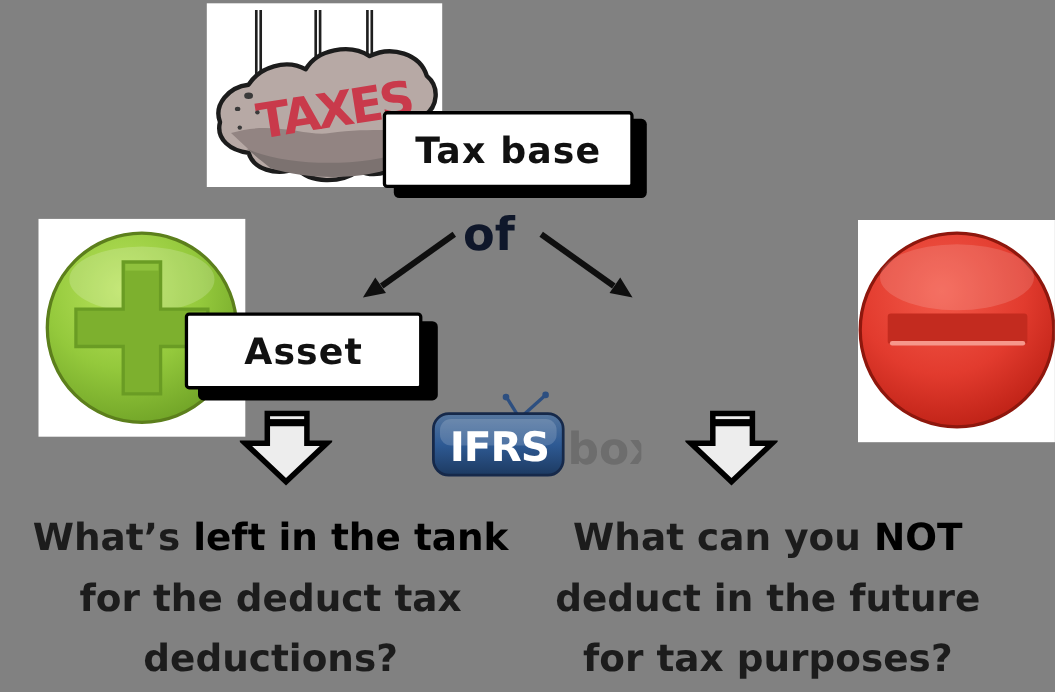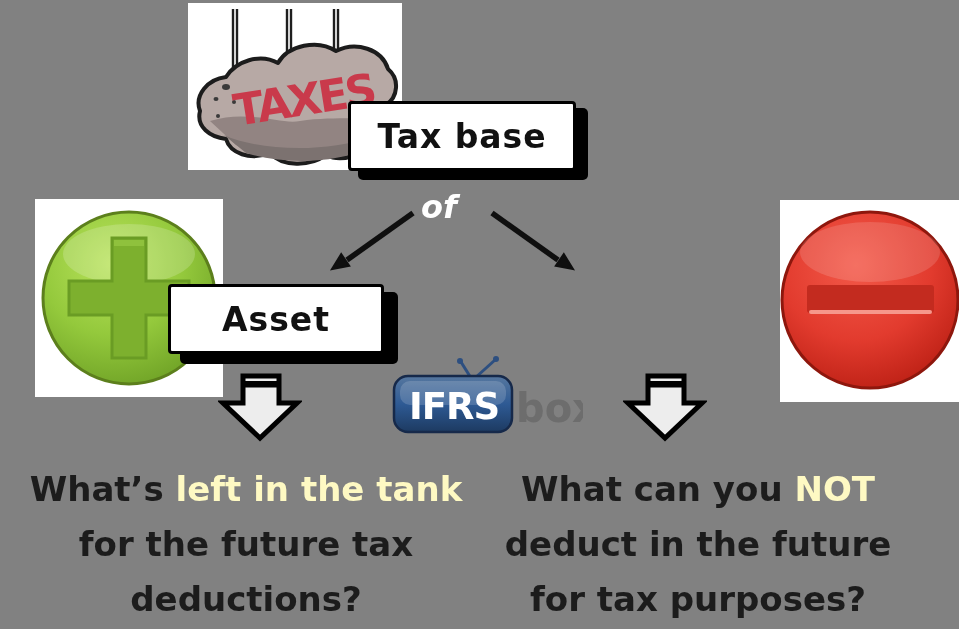--- a/index.html
+++ b/index.html
@@ -13,27 +13,27 @@
   
   .label-box{
     background:#ffffff;border:3px solid #000;border-radius:4px;
     display:flex;align-items:center;justify-content:center;
     font-size:33px;font-weight:600;color:#111;letter-spacing:1px;
     z-index:3;
   }
   .shadow-right{box-shadow:11px 8px 0 1px #000;margin-left:15px;}
   .shadow-left{box-shadow:-10px 9px 0 1px #000;}
   .of-label{
-    font-size:32px;font-weight:600;color:#ffffff;z-index:2;font-style:italic;
+    font-size:42px;font-weight:600;color:#0f172a;z-index:2;
   }
   .question{
     text-align:center;font-size:34px;font-weight:700;color:#1c1c1c;
     line-height:55px;z-index:2;
   }
-  .question .hl{color:#fef9c3;}
+  .question .hl{color:#000000;}
   svg{display:block;}
   .z1{z-index:1}.z2{z-index:2}
 </style>
 </head>
 <body>
 
 <div id="canvas">
 
   <div class="abs img-tile z1" style="left:188px;top:3px;width:214px;height:167px;">
     <svg width="214" height="167" viewBox="0 0 214 167">
@@ -145,21 +145,21 @@
       <text x="63" y="65" text-anchor="middle" font-family="DejaVu Sans, sans-serif" font-size="37" font-weight="800" letter-spacing="-1" fill="#ffffff">IFRS</text>
       <text x="125" y="68" font-family="DejaVu Sans, sans-serif" font-size="40" font-weight="700" fill="#6d6d6d">box</text>
     </svg>
   </div>
 
   <div class="abs question" style="left:16px;top:462px;width:460px;">
     <div>
       <span>What’s</span>
       <span class="hl">left in the tank</span>
     </div>
-    <div>for the future tax</div>
+    <div>for the deduct tax</div>
     <div>deductions?</div>
   </div>
 
   <div class="abs question" style="left:473px;top:462px;width:450px;">
     <div>
       <span>What can you</span>
       <span class="hl">NOT</span>
     </div>
     <div>deduct in the future</div>
     <div>for tax purposes?</div>

